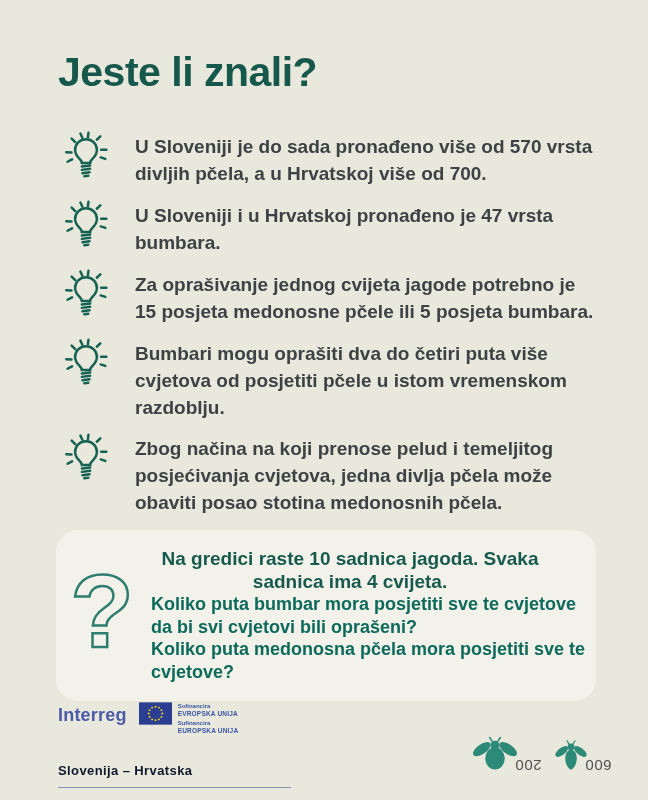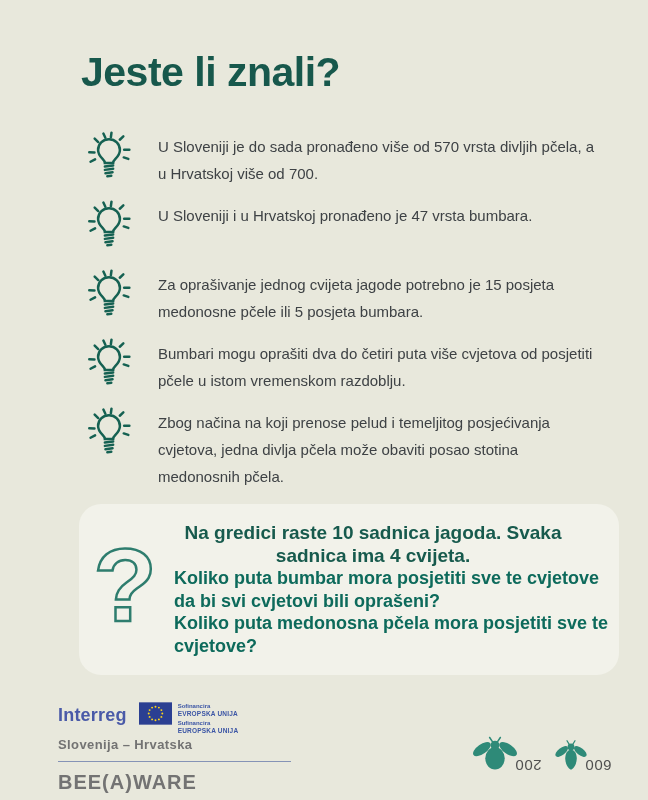--- a/index.html
+++ b/index.html
@@ -8,21 +8,21 @@
     font-family: "Liberation Sans", "DejaVu Sans", sans-serif;
     background: #e8e8dc;
   }
   .page {
     position: relative;
     width: 648px;
     height: 800px;
     background: #e8e8dc;
     overflow: hidden;
   }
-  .content { padding: 52px 50px 0 81px; }
+  .content { padding: 52px 50px 0 58px; }
 
   h1.title {
     font-size: 41px;
     font-weight: 700;
     letter-spacing: -0.5px;
     color: #17584c;
     line-height: 1.0;
   }
   p.subtitle {
     margin-top: 11px;
@@ -39,24 +39,24 @@
   }
   .fact .bulb {
     flex: 0 0 50px;
     width: 50px;
     margin-left: 3px;
     margin-top: -3px;
   }
   .fact p {
     margin-left: 24px;
     width: 462px;
-    font-size: 15px;
+    font-size: 19px;
     line-height: 27px;
     color: #3e4245;
-    font-weight: 400;
+    font-weight: 700;
   }
 
   .task-box {
     margin: 6px 0 0 -2px;
     width: 540px;
     min-height: 160px;
     background: #f2f2ea;
     border-radius: 22px;
     padding: 17px 4px 18px 14px;
     display: flex;
@@ -109,24 +109,24 @@
   }
   .cofinance .cof-org {
     display: block;
     font-size: 6.5px;
     font-weight: 700;
     color: #3b55a5;
     line-height: 7px;
     letter-spacing: 0.2px;
   }
   .program {
-    margin-top: 0;
+    margin-top: 26px;
     font-size: 13px;
     font-weight: 700;
-    color: #737373;
+    color: #0f172a;
     letter-spacing: 0.4px;
   }
   .rule {
     margin-top: 9px;
     width: 233px;
     height: 1px;
     background: #8593b6;
   }
   .project {
     margin-top: 9px;

